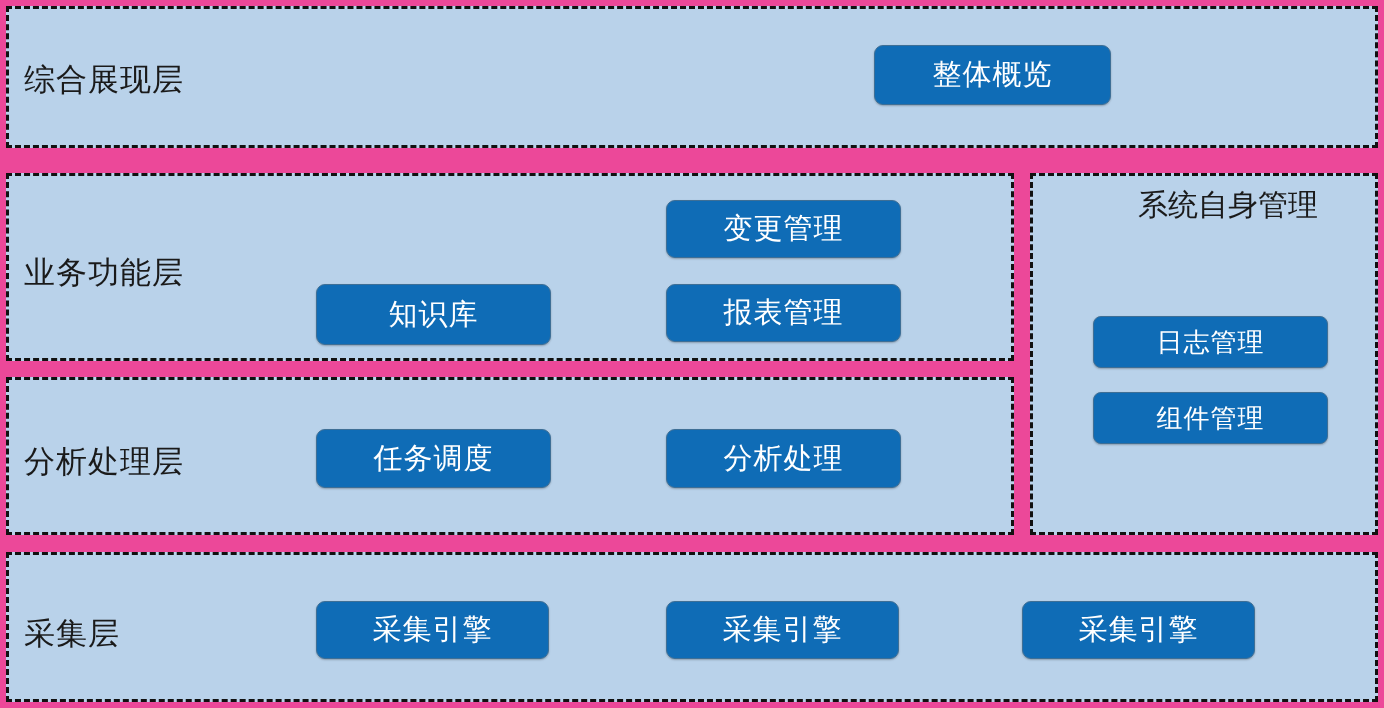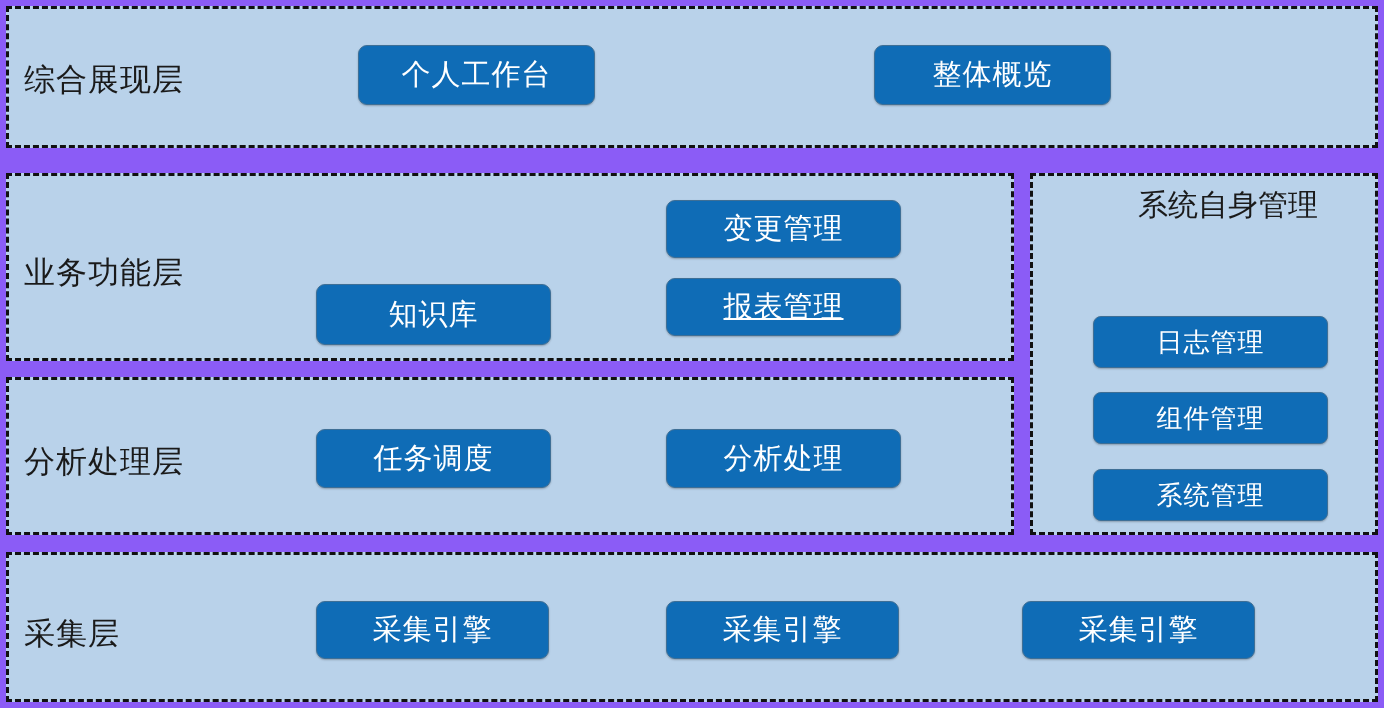--- a/index.html
+++ b/index.html
@@ -12,21 +12,21 @@
     height: 708px;
     font-family: "DejaVu Sans", "Liberation Sans", sans-serif;
     position: relative;
     overflow: hidden;
   }
 
   #canvas {
     position: relative;
     width: 1384px;
     height: 708px;
-    background: #8b5cf6;
+    background: #ec4899;
   }
 
   
   .layer-panel {
     position: absolute;
     background: #b9d2ea;
     border: 3px dashed #111111;
     box-sizing: border-box;
   }
 
@@ -74,53 +74,51 @@
 </style>
 </head>
 <body>
 
 <div id="canvas">
 
   <div class="layer-panel" style="left:6px; top:6px; width:1372px; height:142px;"></div>
 
   <div class="layer-label" style="left:24px; top:59px;">综合展现层</div>
 
-  <div class="node-btn" style="left:358px; top:45px; width:237px; height:60px;">个人工作台</div>
 
   <div class="node-btn" style="left:874px; top:45px; width:237px; height:60px;">整体概览</div>
 
   <div class="layer-panel" style="left:6px; top:173px; width:1008px; height:188px;"></div>
 
   <div class="layer-label" style="left:24px; top:252px;">业务功能层</div>
 
 
   <div class="node-btn" style="left:666px; top:200px; width:235px; height:58px;">变更管理</div>
 
   <div class="node-btn" style="left:316px; top:284px; width:235px; height:61px;">知识库</div>
 
-  <div class="node-btn" style="left:666px; top:278px; width:235px; height:58px;text-decoration:underline;">报表管理</div>
+  <div class="node-btn" style="left:666px; top:284px; width:235px; height:58px;">报表管理</div>
 
   <div class="layer-panel" style="left:6px; top:377px; width:1008px; height:158px;"></div>
 
   <div class="layer-label" style="left:24px; top:441px;">分析处理层</div>
 
   <div class="node-btn" style="left:316px; top:429px; width:235px; height:59px;">任务调度</div>
 
   <div class="node-btn" style="left:666px; top:429px; width:235px; height:59px;">分析处理</div>
 
   <div class="layer-panel" style="left:1030px; top:173px; width:348px; height:362px;"></div>
 
   <div class="sys-panel-title" style="left:1030px; top:185px; width:348px;">系统自身管理</div>
 
 
   <div class="node-btn small" style="left:1093px; top:316px; width:235px; height:52px;">日志管理</div>
 
   <div class="node-btn small" style="left:1093px; top:392px; width:235px; height:52px;">组件管理</div>
 
-  <div class="node-btn small" style="left:1093px; top:469px; width:235px; height:52px;">系统管理</div>
 
   <div class="layer-panel" style="left:6px; top:552px; width:1372px; height:150px;"></div>
 
   <div class="layer-label" style="left:24px; top:613px;">采集层</div>
 
   <div class="node-btn" style="left:316px; top:601px; width:233px; height:58px;">采集引擎</div>
 
   <div class="node-btn" style="left:666px; top:601px; width:233px; height:58px;">采集引擎</div>
 
   <div class="node-btn" style="left:1022px; top:601px; width:233px; height:58px;">采集引擎</div>

